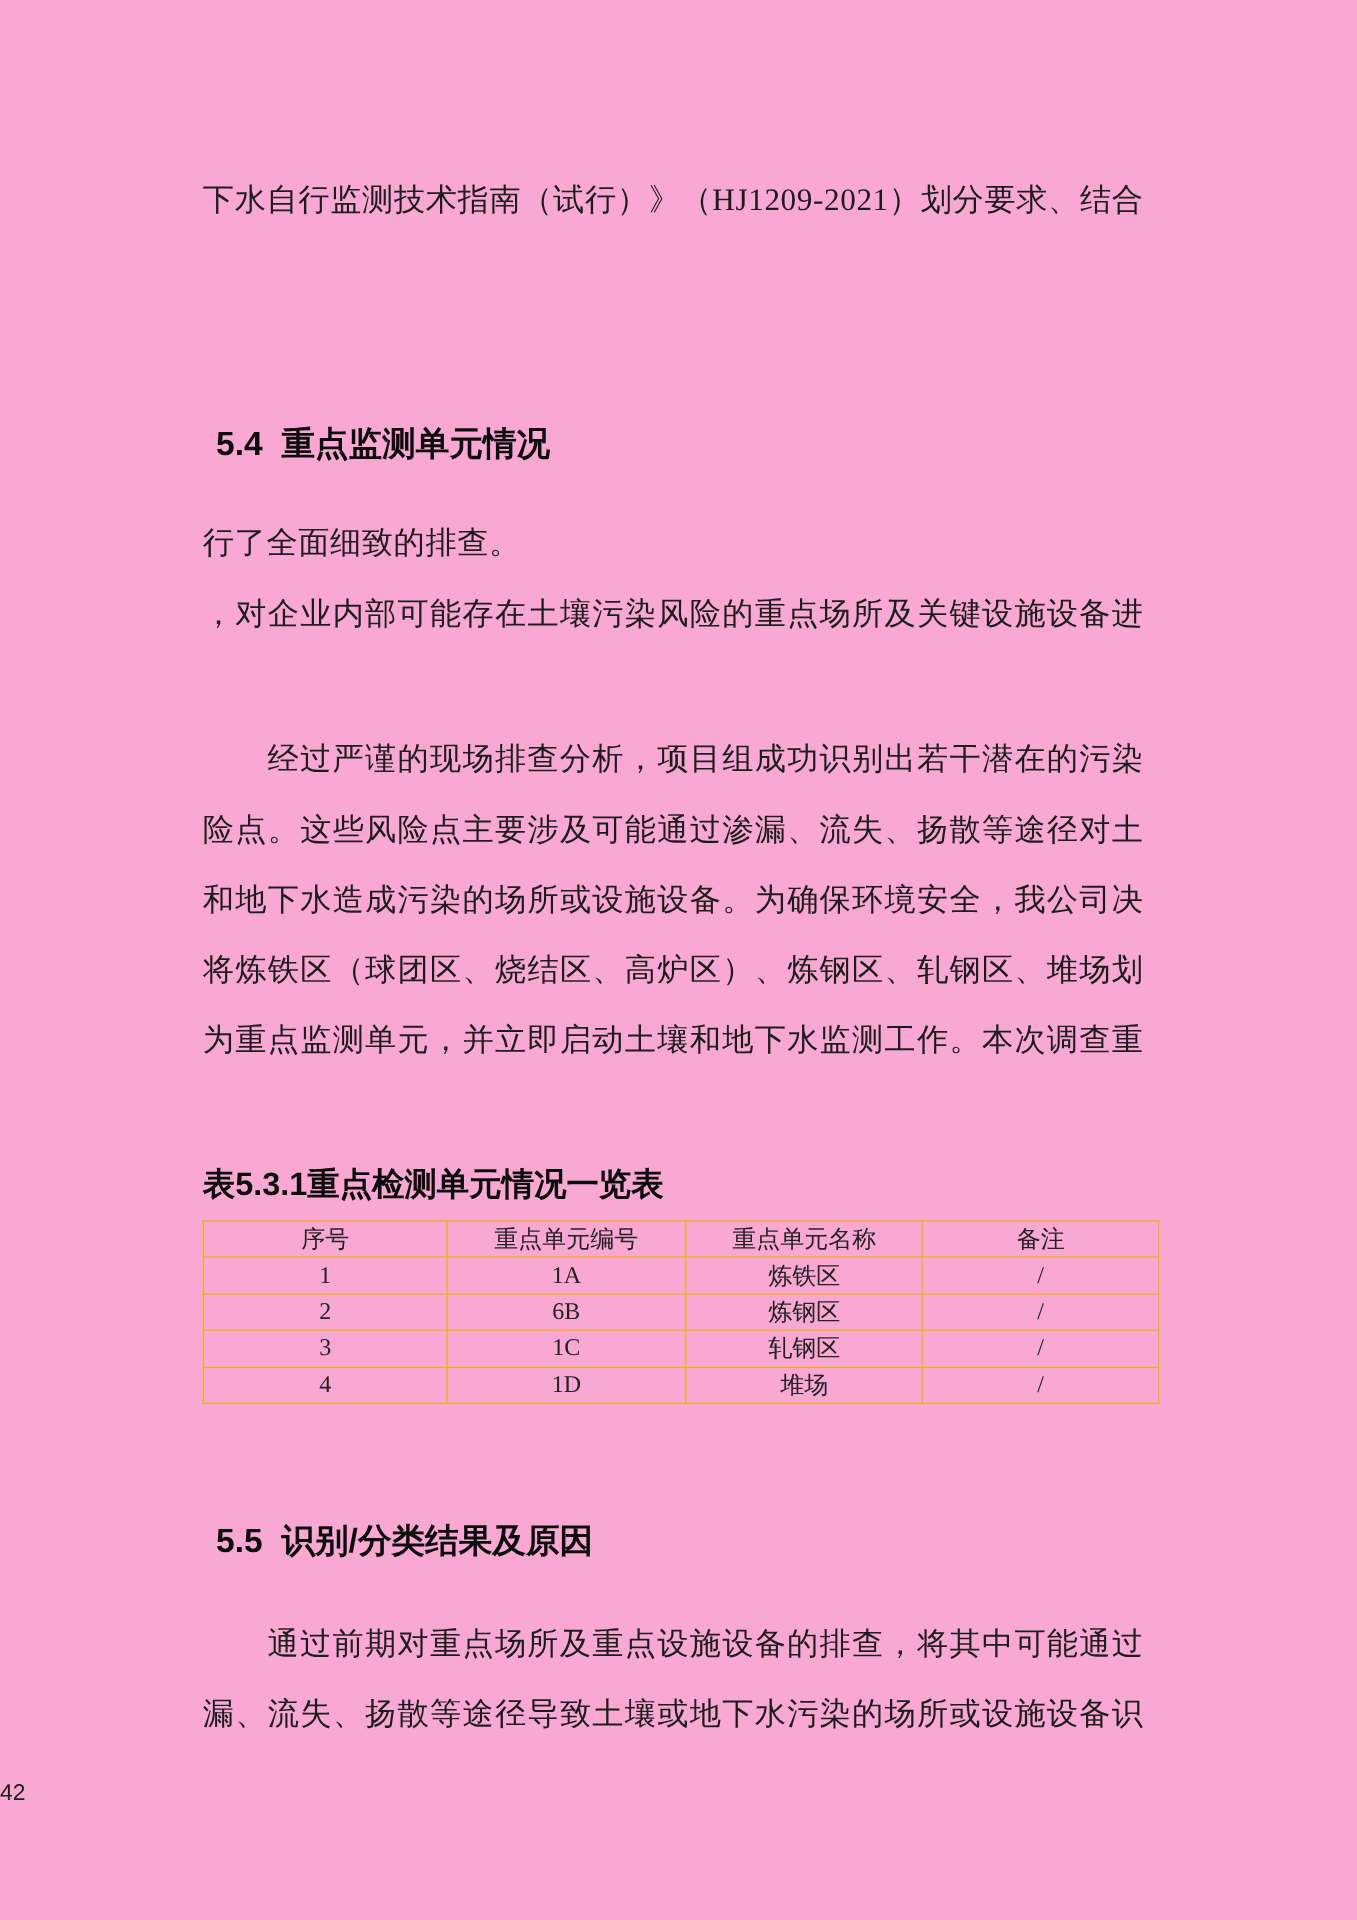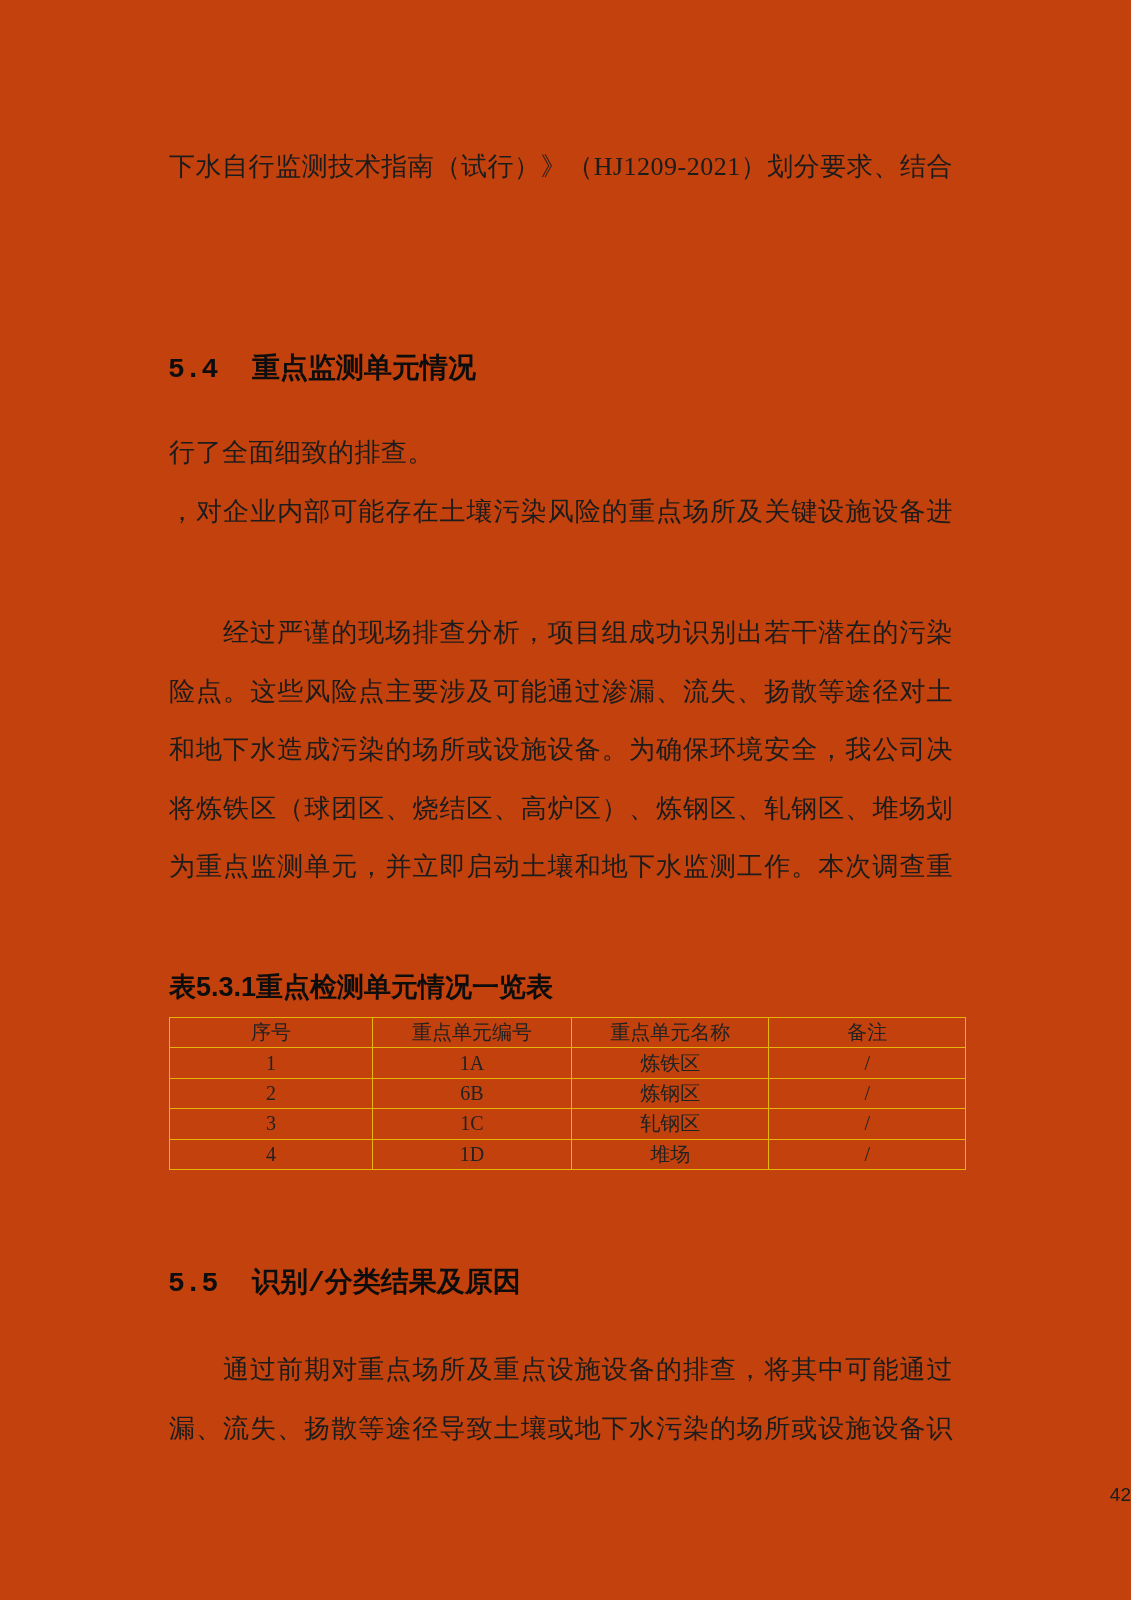--- a/index.html
+++ b/index.html
@@ -4,21 +4,21 @@
 <style>
   html, body {
     margin: 0;
     padding: 0;
     background: #ffffff;
   }
   .page {
     position: relative;
     width: 1131px;
     height: 1600px;
-    background: #c2410c;
+    background: #f9a8d4;
     font-family: "Liberation Serif", serif;
     color: #1c1c1c;
     overflow: hidden;
   }
   .para {
     position: absolute;
     left: 169px;
     width: 784px;
   }
   .line {
@@ -31,25 +31,25 @@
     overflow: hidden;
   }
   .line.indent {
     padding-left: 54px;
   }
   .line.last {
     text-align-last: left;
   }
   .heading {
     position: absolute;
-    left: 168px;
+    left: 180px;
     width: 784px;
     height: 58px;
     line-height: 58px;
-    font-family: Liberation Mono, monospace;
+    font-family: Liberation Sans, sans-serif;
     font-weight: bold;
     font-size: 28px;
     color: #0d0d0d;
     white-space: pre;
   }
   .table-title {
     position: absolute;
     left: 169px;
     width: 784px;
     height: 58px;
@@ -79,21 +79,21 @@
     font-weight: normal;
     padding: 0;
     height: 29.4px;
     overflow: hidden;
   }
   .pagenum {
     position: absolute;
     left: 0;
     top: 1484px;
     width: 100%;
-    text-align: right;
+    text-align: left;
     font-family: "Liberation Sans", sans-serif;
     font-size: 19px;
     color: #1c1c1c;
   }
 </style>
 </head>
 <body>
 
 <div class="page">
 

